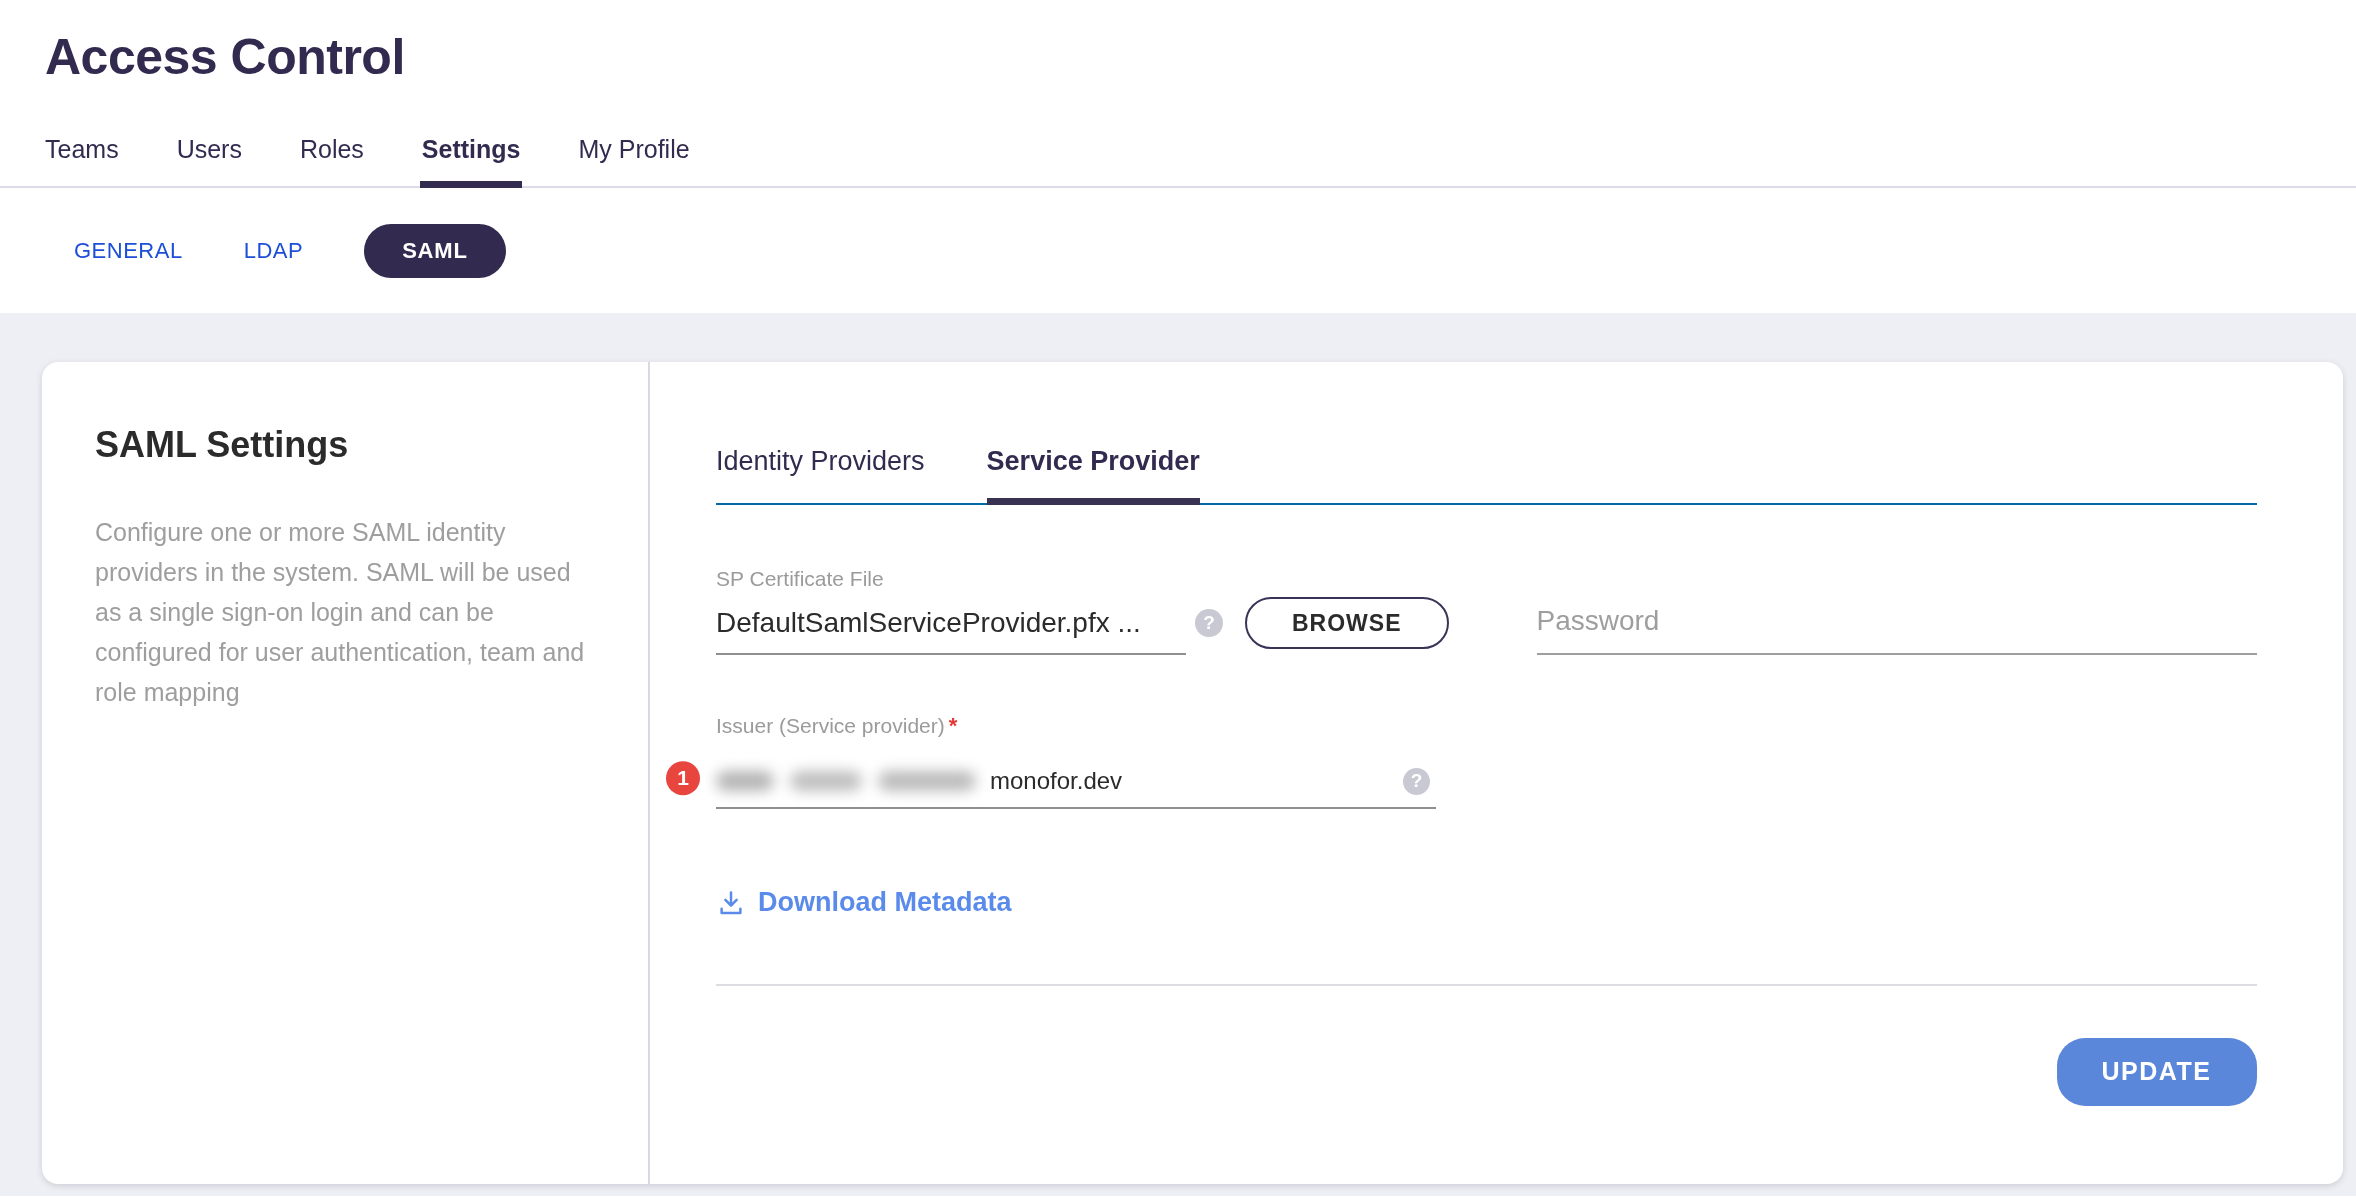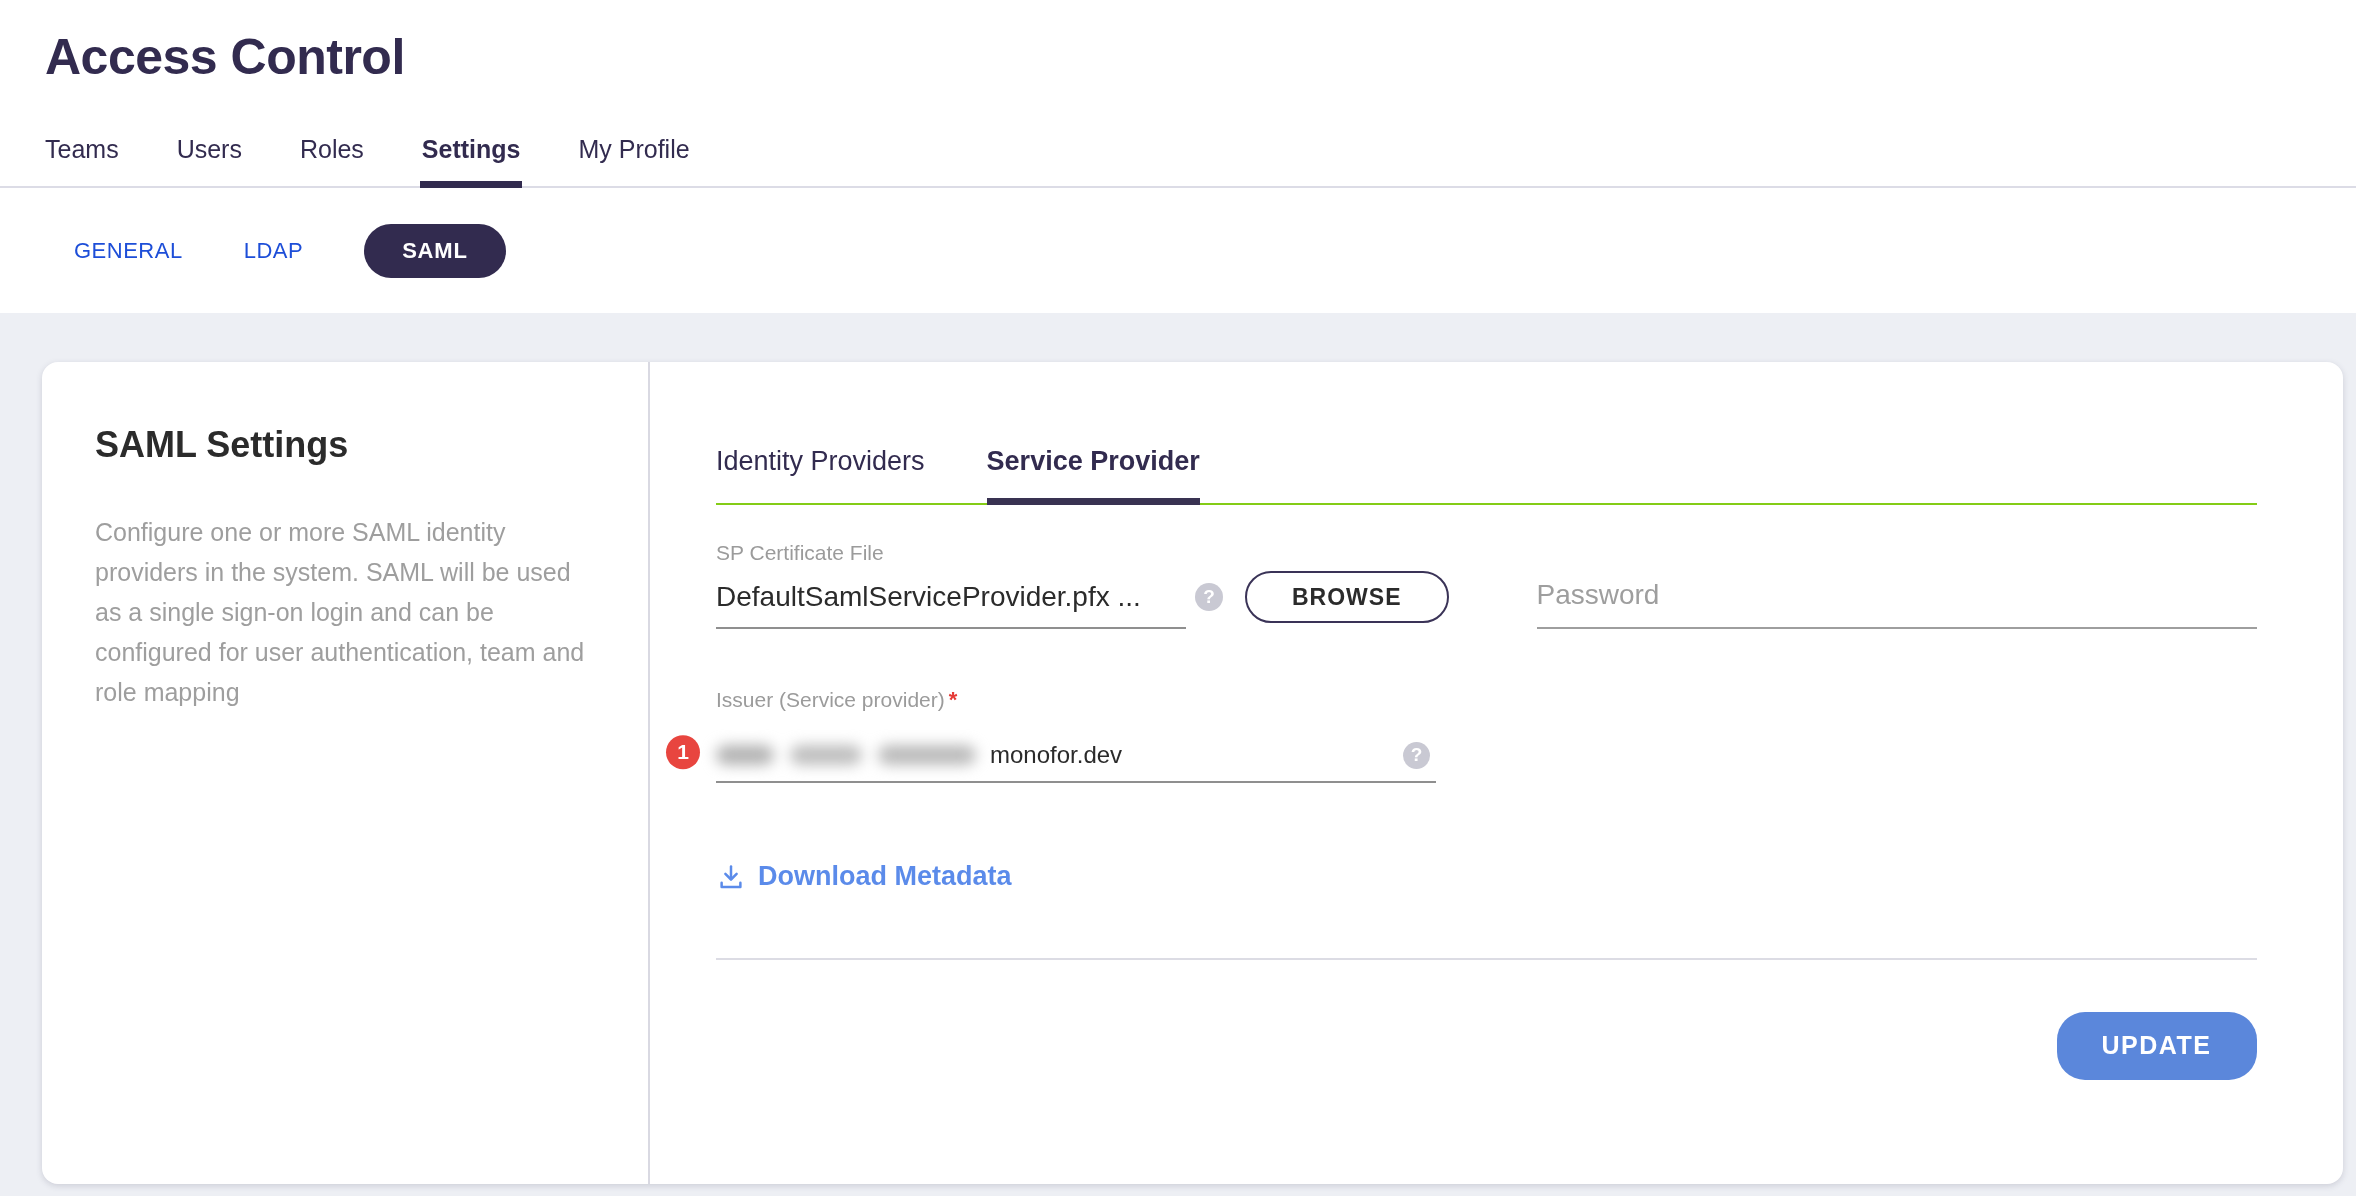--- a/index.html
+++ b/index.html
@@ -52,32 +52,32 @@
   
   .side {
     width:608px; flex:0 0 608px; border-right:2px solid #d9d9e2;
     padding:62px 55px 0 53px;
   }
   .side h2 { font-size:36px; font-weight:700; color:#2b2b2b; margin-bottom:46px; }
   .side p { font-size:25px; line-height:40px; color:#9e9e9e; }
 
   
   .content { flex:1; padding:84px 95px 0 66px; }
-  .ctabs { display:flex; gap:62px; border-bottom:2px solid #84cc16; }
+  .ctabs { display:flex; gap:62px; border-bottom:2px solid #0369a1; }
   .ctab {
     font-size:27px; color:#322b4f; padding-bottom:26px;
     position:relative; cursor:pointer; white-space:nowrap;
   }
   .ctab.active { font-weight:700; }
   .ctab.active::after {
     content:""; position:absolute; left:0; right:0; bottom:-2px;
     height:7px; background:#393252;
   }
 
-  .row1 { display:flex; align-items:flex-end; margin-top:36px; }
+  .row1 { display:flex; align-items:flex-end; margin-top:62px; }
   .field label {
     display:block; font-size:21px; color:#9b9b9b; margin-bottom:16px;
   }
   .cert { width:470px; }
   .cert .value {
     font-size:28px; color:#2b2b2b; padding-bottom:14px;
     border-bottom:2px solid #8f8f8f; white-space:nowrap; overflow:hidden;
     cursor:text;
   }
   .help {

